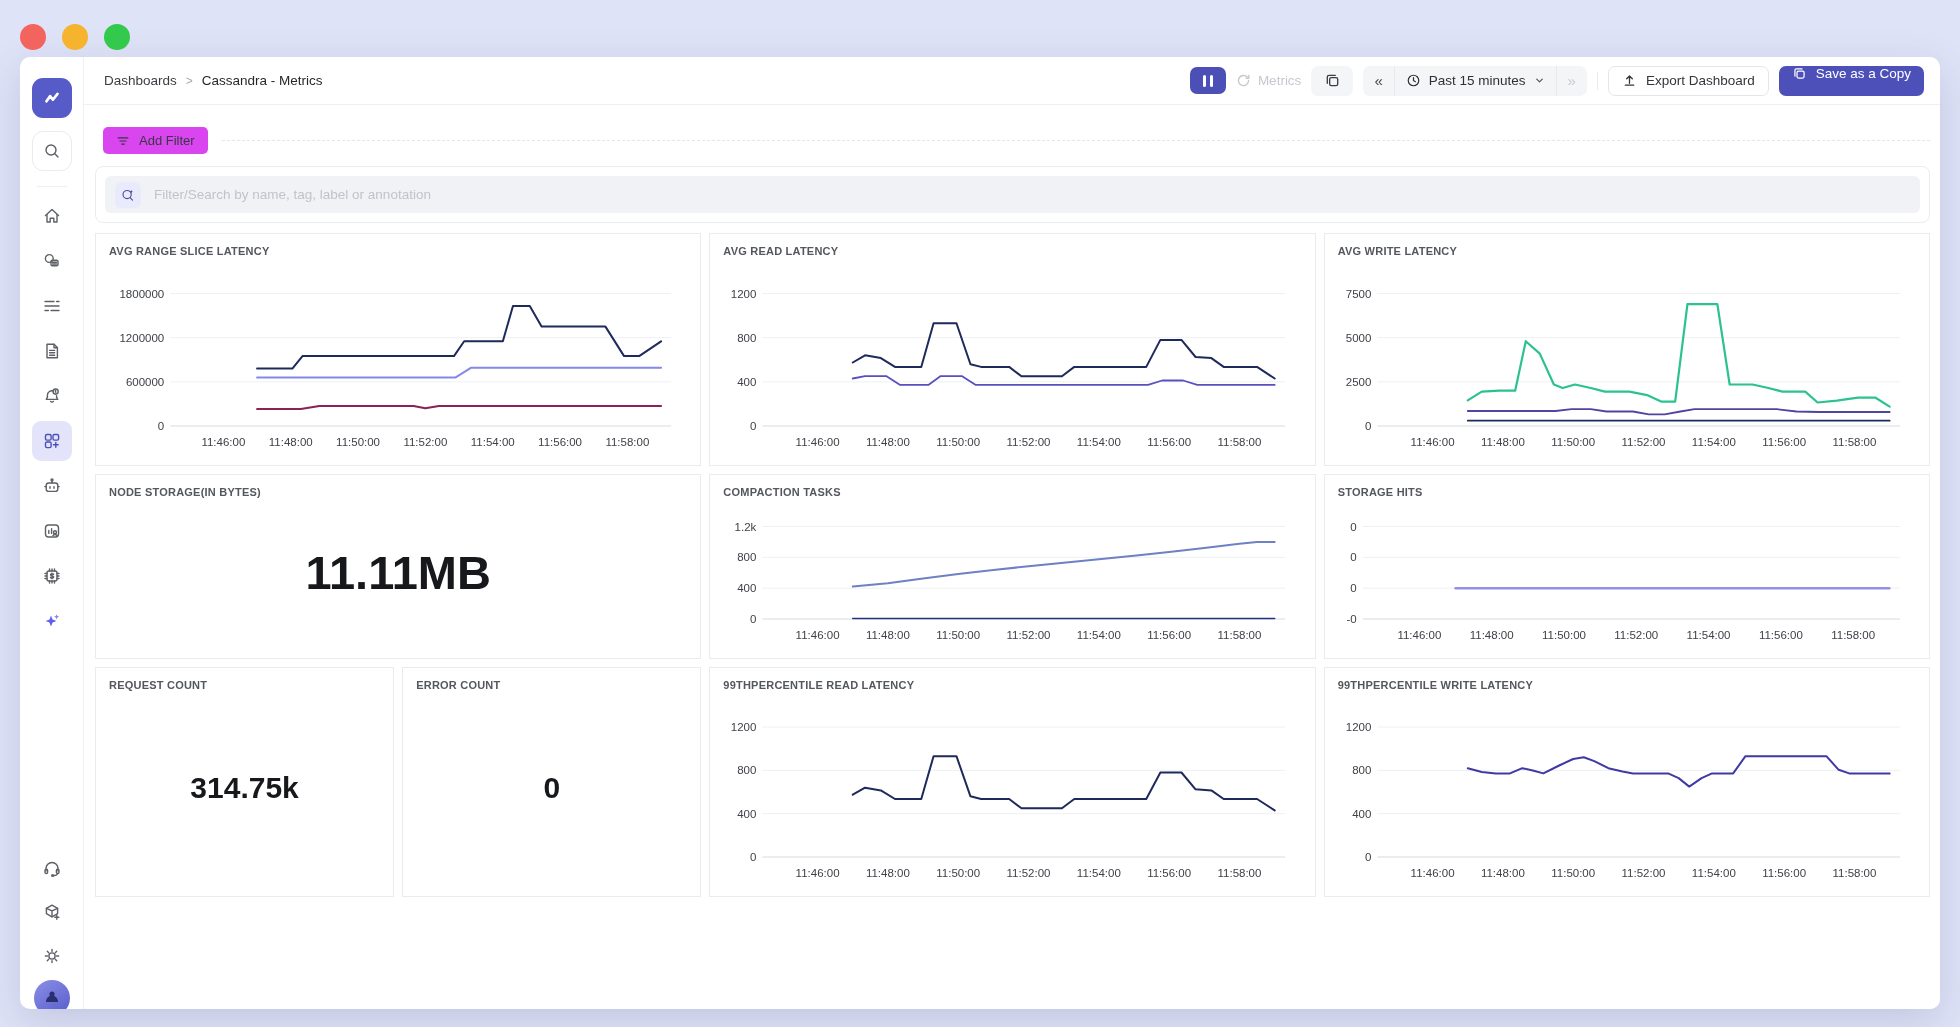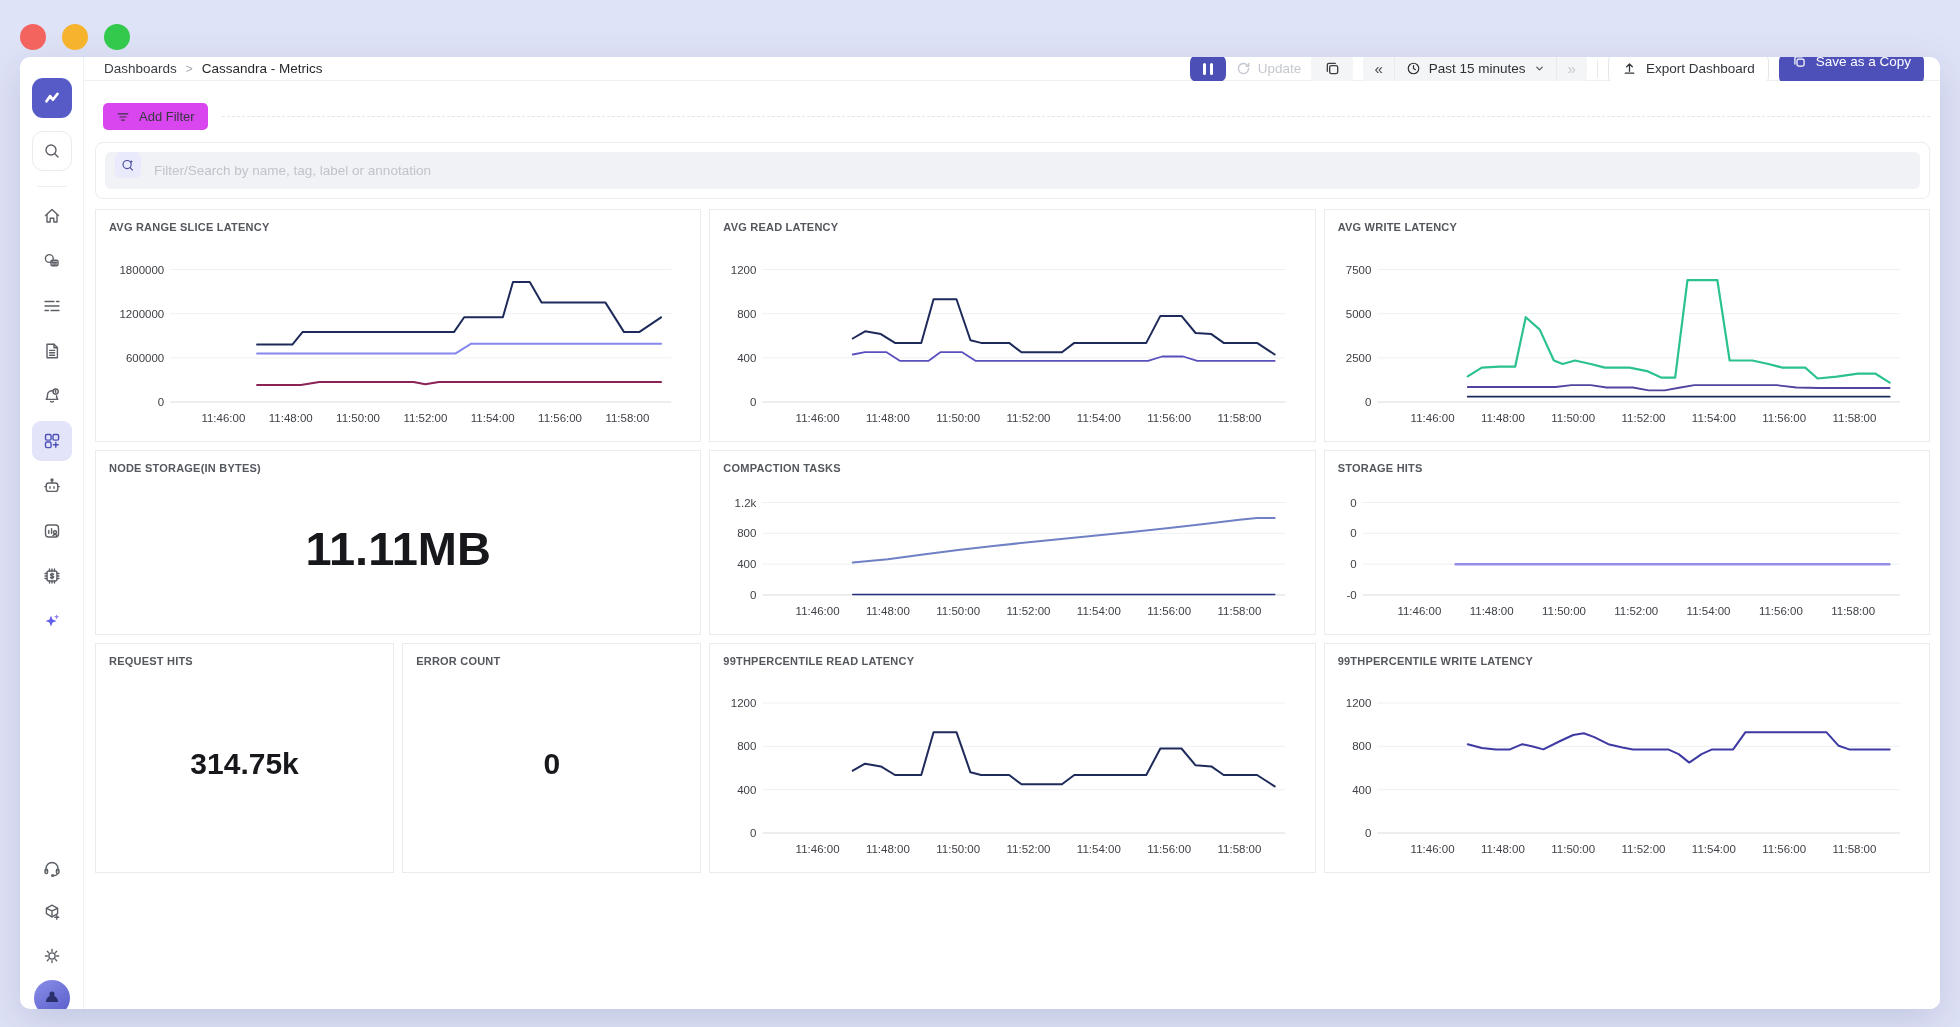--- a/index.html
+++ b/index.html
@@ -23,21 +23,21 @@
   .sitem.active{background:#e3e4fa}
   .sidebar .spacer{flex:1}
   .sbottom{display:flex;flex-direction:column;gap:4px;align-items:center}
   .avatar{width:36px;height:36px;border-radius:50%;background:linear-gradient(145deg,#8a8ee8,#575cc9);
           display:grid;place-items:center;margin-bottom:-7px;cursor:pointer}
   .icn{stroke:#5d6066;fill:none;stroke-width:1.4;stroke-linecap:round;stroke-linejoin:round}
   .sitem.active .icn{stroke:#4c50b8}
 
   
   .main{flex:1;display:flex;flex-direction:column;min-width:0}
-  .topbar{height:24px;border-bottom:1px solid #eef0f2;display:flex;align-items:center;padding:0 16px 0 20px;flex-shrink:0}
+  .topbar{height:48px;border-bottom:1px solid #eef0f2;display:flex;align-items:center;padding:0 16px 0 20px;flex-shrink:0}
   .crumbs{font-size:13.5px;display:flex;gap:9px;align-items:center}
   .crumb{color:#3a3d42;cursor:pointer}
   .crumb.current{color:#26282c}
   .crumb-sep{color:#a7aab0;font-size:12px}
   .controls{margin-left:auto;display:flex;align-items:center;gap:10px}
   .btn-pause{width:36px;height:27px;background:#4c4fb6;border:0;border-radius:7px;display:grid;place-items:center;cursor:pointer}
   .pbars{display:flex;gap:4px}
   .pbars i{display:block;width:3px;height:12px;background:#fff;border-radius:1.5px}
   .update{display:flex;gap:7px;align-items:center;color:#c5c8cf;font-size:13.5px;cursor:default}
   .btn-copy{width:42px;height:30px;background:#f4f5f7;border:0;border-radius:7px;display:grid;place-items:center;cursor:pointer}
@@ -52,21 +52,21 @@
               padding:0 13px;font-size:13.5px;color:#33363b;cursor:pointer}
   .btn-save{height:30px;border:0;border-radius:7px;background:#4d50b8;display:flex;align-items:flex-start;gap:9px;
             padding:0 13px;font-size:13.5px;color:#fff;cursor:pointer}
 
   .content{flex:1;padding:22px 10px 0 11px;overflow:hidden;background:#fff}
   .filter-row{display:flex;align-items:center;margin-left:8px}
   .btn-addfilter{display:flex;align-items:center;gap:9px;background:#d946ef;border:0;border-radius:5px;height:27px;
                  padding:0 13px;font-size:13px;color:#36393e;cursor:pointer}
   .filter-sep{flex:1;border-top:1px dashed #e4e6ea;margin-left:14px}
   .var-card{margin-top:12px;border:1px solid #eaecef;border-radius:8px;padding:9px;background:#fff}
-  .search-wrap{background:#f1f2f5;border-radius:6px;height:37px;display:flex;padding:0 10px;gap:13px}
+  .search-wrap{background:#f1f2f5;border-radius:6px;height:37px;display:flex;align-items:center;padding:0 10px;gap:13px}
   .search-badge{width:26px;height:26px;background:#e9eafb;border-radius:6px;display:grid;place-items:center;flex-shrink:0}
   input.search{flex:1;border:0;background:transparent;font-size:13.5px;color:#333;outline:none}
   input.search::placeholder{color:#c0c3cc}
 
   .grid{margin-top:10px;display:grid;grid-template-columns:repeat(3,1fr);grid-template-rows:233px 185px 230px;gap:8px}
   .panel{border:1px solid #e9ebef;border-radius:0;background:#fff;padding:11px 13px;display:flex;flex-direction:column;min-width:0}
   .ptitle{font-size:11px;font-weight:700;color:#54575d;letter-spacing:.02em}
   .pchart{flex:1;margin-top:2px;min-height:0}
   .pchart svg{width:100%;height:100%;display:block}
   .pchart text{font-family:"Liberation Sans",sans-serif}
@@ -228,21 +228,21 @@
           <span class="pbars">
               <i></i>
               <i></i>
             </span>
         </button>
         <div class="update">
           <svg width="15" height="15" viewBox="0 0 16 16">
               <path d="M13.4 8a5.4 5.4 0 1 1-1.5-3.7" fill="none" stroke="#c5c8cf" stroke-width="1.5" stroke-linecap="round"></path>
               <path d="M13.7 2.6v3h-3" fill="none" stroke="#c5c8cf" stroke-width="1.5" stroke-linecap="round" stroke-linejoin="round"></path>
             </svg>
-          <span>Update</span>
+          <span>Metrics</span>
         </div>
         <button class="btn-copy">
           <svg width="17" height="17" viewBox="0 0 18 18">
               <rect x="6" y="6" width="8.5" height="8.5" rx="1.8" fill="none" stroke="#3a3d42" stroke-width="1.4"></rect>
               <path d="M3.5 12V5.3a1.8 1.8 0 0 1 1.8-1.8H12" fill="none" stroke="#3a3d42" stroke-width="1.4" stroke-linecap="round"></path>
             </svg>
         </button>
         <div class="time-group">
           <div class="tg-seg tg-arrow">«</div>
           <div class="tg-seg tg-main">
@@ -428,21 +428,21 @@
                 <text x="370.4068027210884" y="139" text-anchor="middle" font-size="11.5" fill="#3e4147">11:54:00</text>
                 <text x="442.7061224489796" y="139" text-anchor="middle" font-size="11.5" fill="#3e4147">11:56:00</text>
                 <text x="515.0054421768707" y="139" text-anchor="middle" font-size="11.5" fill="#3e4147">11:58:00</text>
                 <polyline points="117.4,88.2 551.2,88.2" fill="none" stroke="#938fe9" stroke-width="2.4" stroke-linejoin="round" stroke-linecap="round"></polyline>
               </svg>
             </div>
         </div>
 
         <div class="split">
           <div class="panel">
-            <div class="ptitle">REQUEST HITS</div>
+            <div class="ptitle">REQUEST COUNT</div>
             <div class="pvalue mid">314.75k</div>
           </div>
           <div class="panel">
             <div class="ptitle">ERROR COUNT</div>
             <div class="pvalue mid">0</div>
           </div>
         </div>
 
         <div class="panel">
           <div class="ptitle">99THPERCENTILE READ LATENCY</div>

